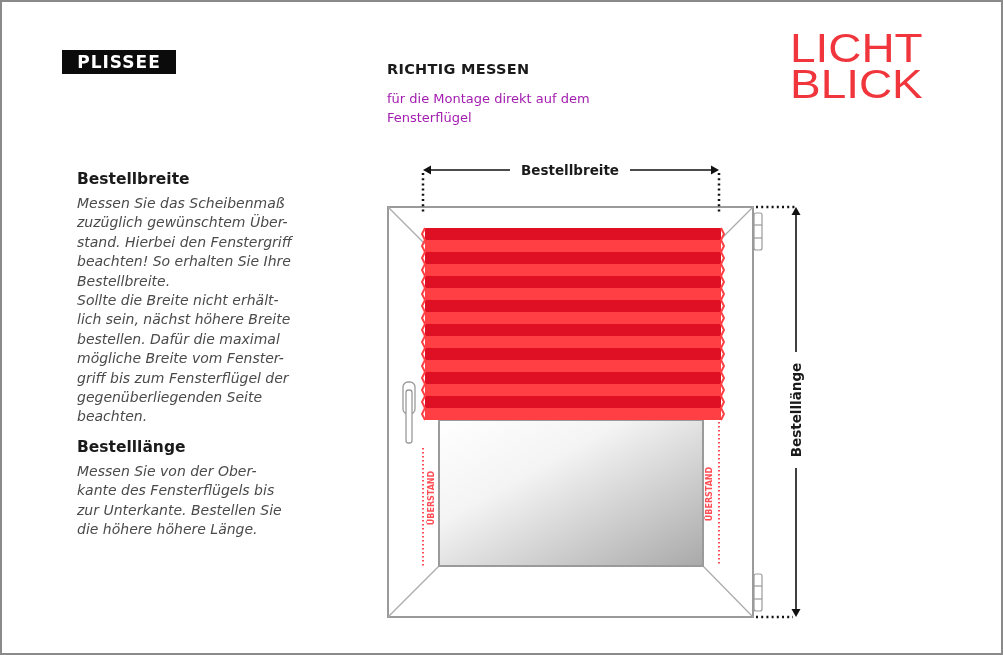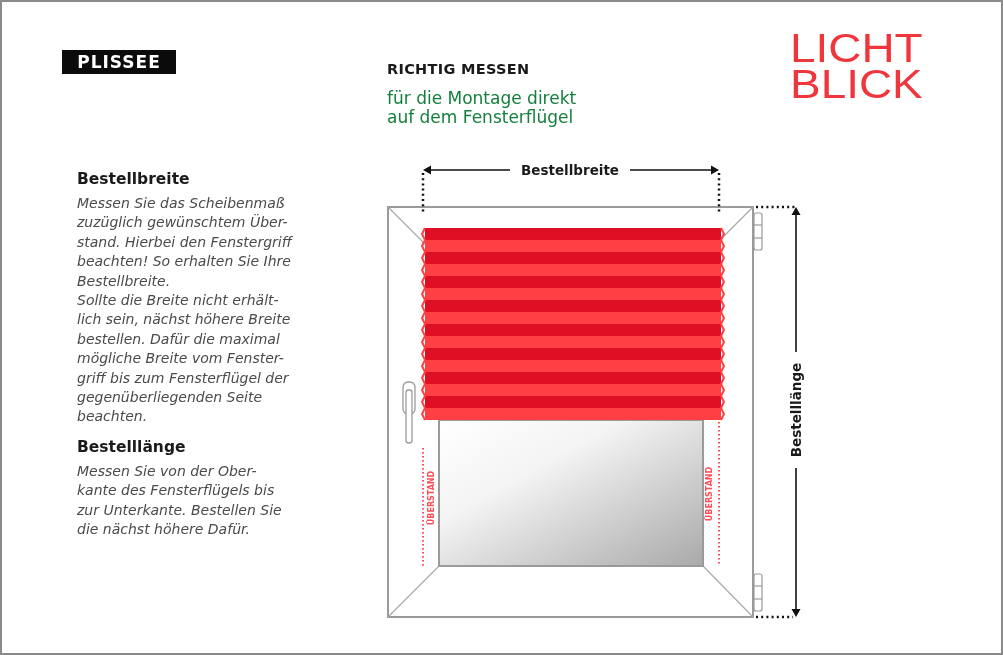--- a/index.html
+++ b/index.html
@@ -19,21 +19,21 @@
     background: #0b0b0b; color: #fff;
     font-weight: bold; font-size: 17px; letter-spacing: 1px;
     display: flex; align-items: center; justify-content: center;
   }
   .heading {
     position: absolute; left: 387px; top: 61px;
     font-size: 14.5px; font-weight: bold; color: #1a1a1a; letter-spacing: 0.3px; text-align: center;
   }
   .subheading {
     position: absolute; left: 387px; top: 89px; width: 220px;
-    font-size: 17px; line-height: 19px; color: #15803d;
+    font-size: 13px; line-height: 19px; color: #a21caf;
   }
   .logo {
     position: absolute; left: 790px; top: 30px;
     color: #f0353c; font-family: "Liberation Sans", sans-serif;
     font-size: 41px; line-height: 36px; font-weight: normal;
     letter-spacing: 0px; transform: scaleX(1.12); transform-origin: left top;
   }
   .logo span { display: block; }
   .section-title {
     position: absolute; left: 77px;
@@ -75,21 +75,21 @@
 bestellen. Dafür die maximal
 mögliche Breite vom Fenster-
 griff bis zum Fensterflügel der
 gegenüberliegenden Seite
 beachten.</div>
 
 <div class="section-title" style="top:438px;">Bestelllänge</div>
 <div class="section-text" style="top:462px;">Messen Sie von der Ober-
 kante des Fensterflügels bis
 zur Unterkante. Bestellen Sie
-die nächst höhere Dafür.</div>
+die höhere höhere Länge.</div>
 
 <svg class="diagram" width="1003" height="655" viewBox="0 0 1003 655">
   <defs>
     <linearGradient id="glass" x1="0" y1="0" x2="1" y2="1">
       <stop offset="0" stop-color="#ffffff"></stop>
       <stop offset="0.35" stop-color="#f4f4f4"></stop>
       <stop offset="1" stop-color="#a9a9a9"></stop>
     </linearGradient>
   </defs>
 

